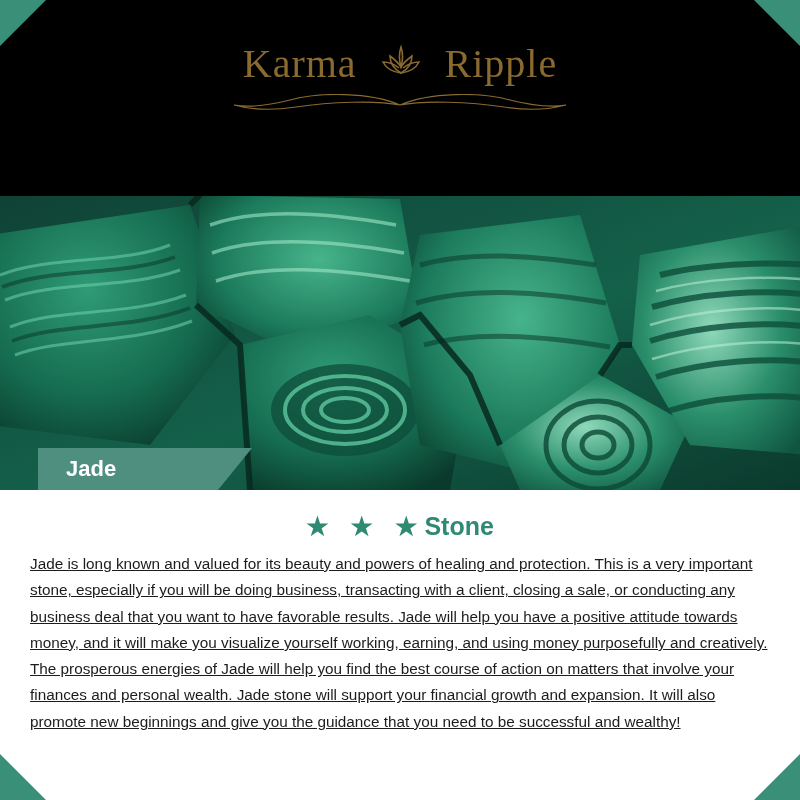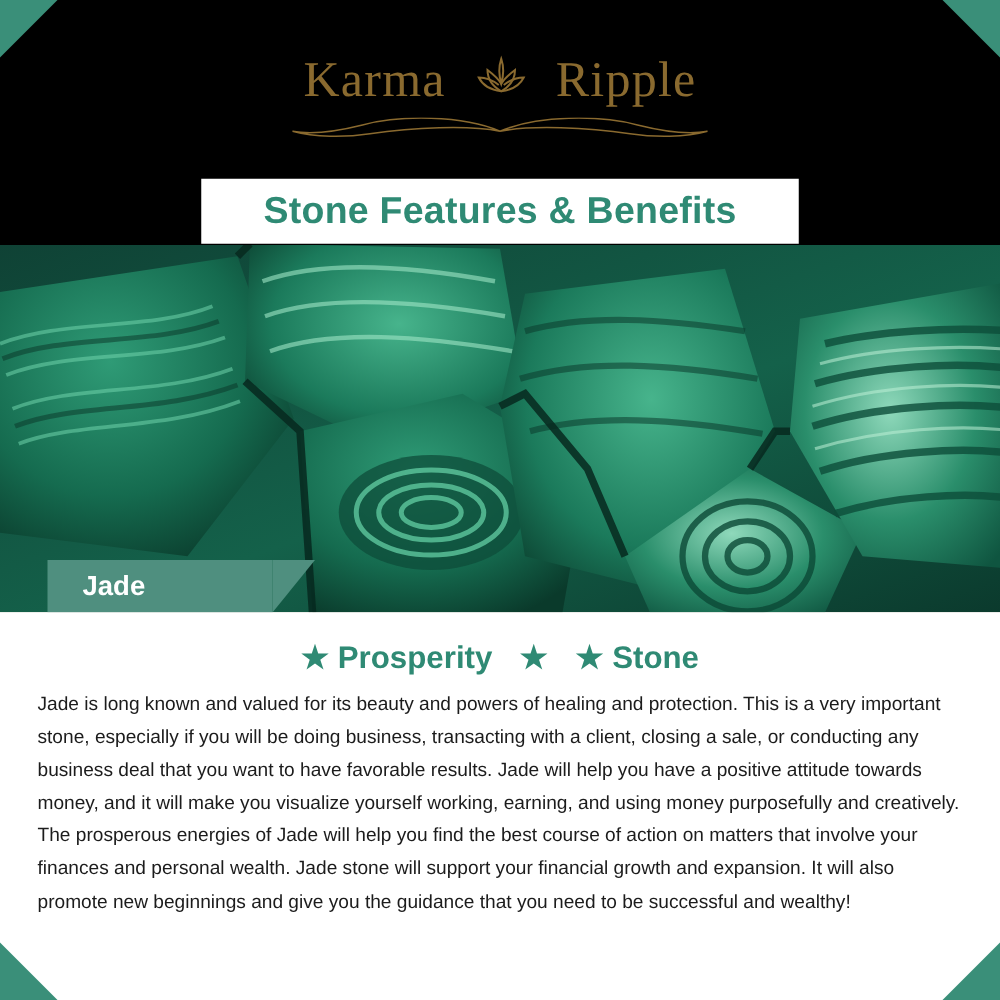--- a/index.html
+++ b/index.html
@@ -188,20 +188,21 @@
     color: #2f8a74;
     font-size: 25px;
     line-height: 1;
   }
   .paragraph {
     margin: 10px 30px 0 30px;
     color: #1c1c1c;
     font-size: 15.3px;
     line-height: 1.72;
     text-align: left;
+    text-decoration: underline;
   }
 </style>
 </head>
 <body>
 
 <div class="page">
 
   <div class="frame-top-left"></div>
   <div class="frame-top-right"></div>
   <div class="frame-bottom-left"></div>
@@ -321,29 +322,25 @@
     </svg>
 
     <div class="stone-label-wrap">
       <div class="stone-label">
         <span class="stone-label-text">Jade</span>
       </div>
       <div class="stone-label-tail"></div>
     </div>
   </div>
 
-  <div class="title-ribbon">
-    <span class="title-text">Stone Features &amp; Benefits</span>
-  </div>
 
   <div class="body-panel">
     <div class="keywords">
       <div class="keyword">
         <span class="star">★</span>
-        <span>Prosperity</span>
       </div>
       <div class="keyword">
         <span class="star">★</span>
       </div>
       <div class="keyword">
         <span class="star">★</span>
         <span>Stone</span>
       </div>
     </div>
     <p class="paragraph">Jade is long known and valued for its beauty and powers of healing and protection. This is a very important stone, especially if you will be doing business, transacting with a client, closing a sale, or conducting any business deal that you want to have favorable results. Jade will help you have a positive attitude towards money, and it will make you visualize yourself working, earning, and using money purposefully and creatively. The prosperous energies of Jade will help you find the best course of action on matters that involve your finances and personal wealth. Jade stone will support your financial growth and expansion. It will also promote new beginnings and give you the guidance that you need to be successful and wealthy!</p>

